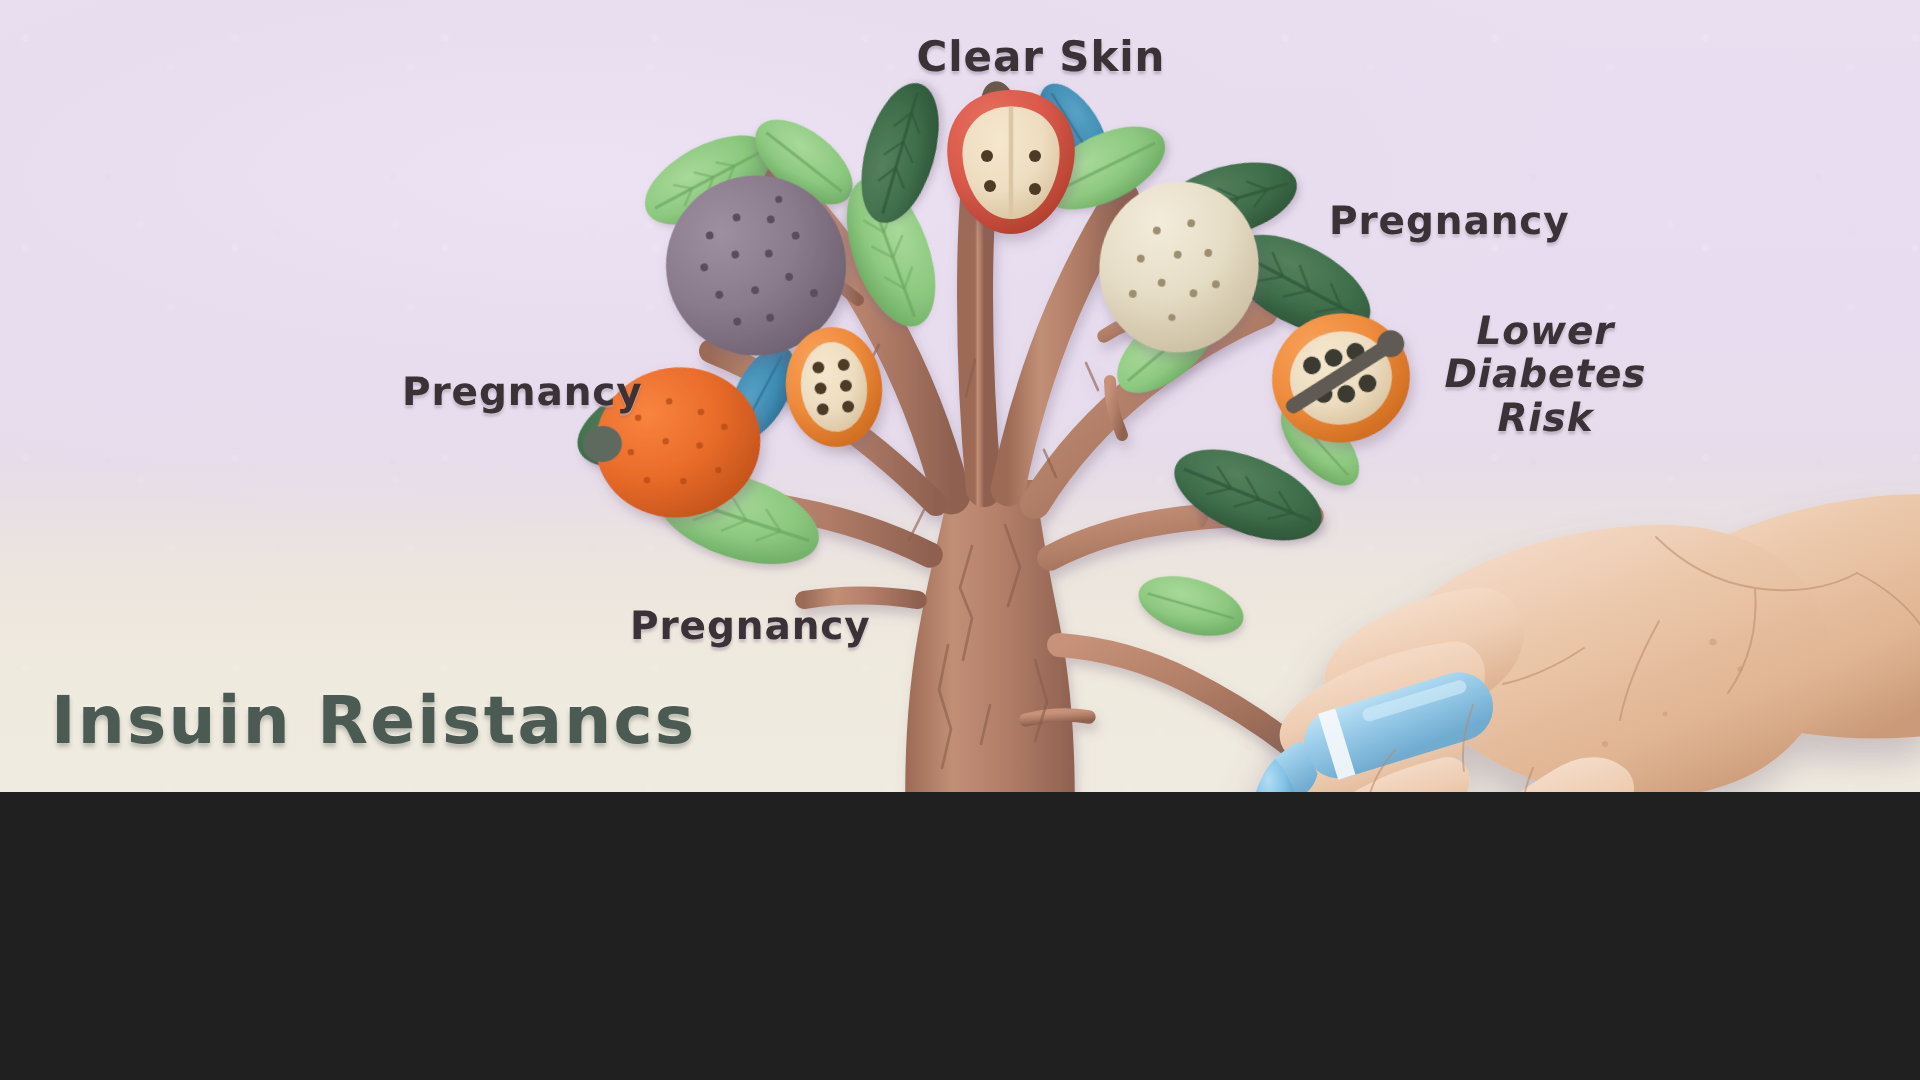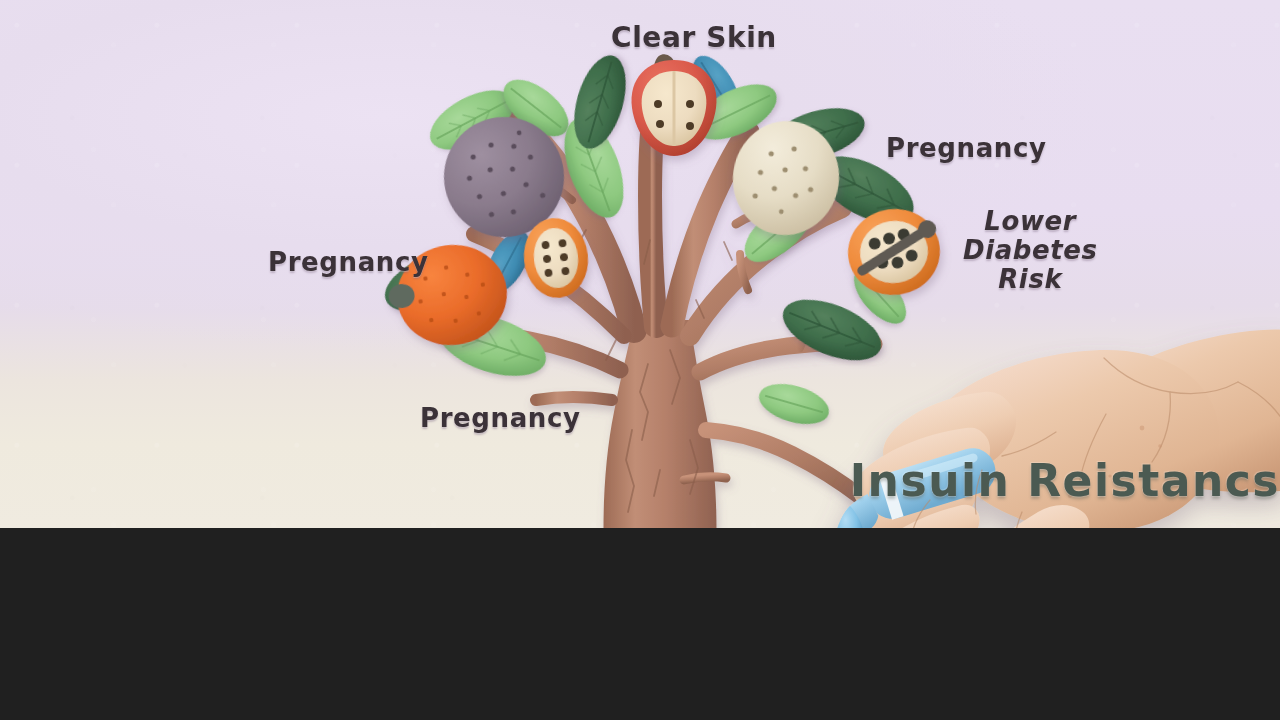--- a/index.html
+++ b/index.html
@@ -81,21 +81,21 @@
     width: 520px;
     height: 330px;
   }
 
   
   .title {
     position: absolute;
     left: 0;
     right: 0;
     bottom: 22px;
-    text-align: right;
+    text-align: left;
     font-family: "DejaVu Sans", sans-serif;
     font-weight: 700;
     font-size: 44px;
     letter-spacing: 1.5px;
     color: #4b5a52;
     text-shadow:
       0 3px 3px rgba(90,95,85,.35),
       0 1px 0 rgba(255,255,255,.30),
       -1px -1px 0 rgba(255,255,255,.18);
     user-select: none;

